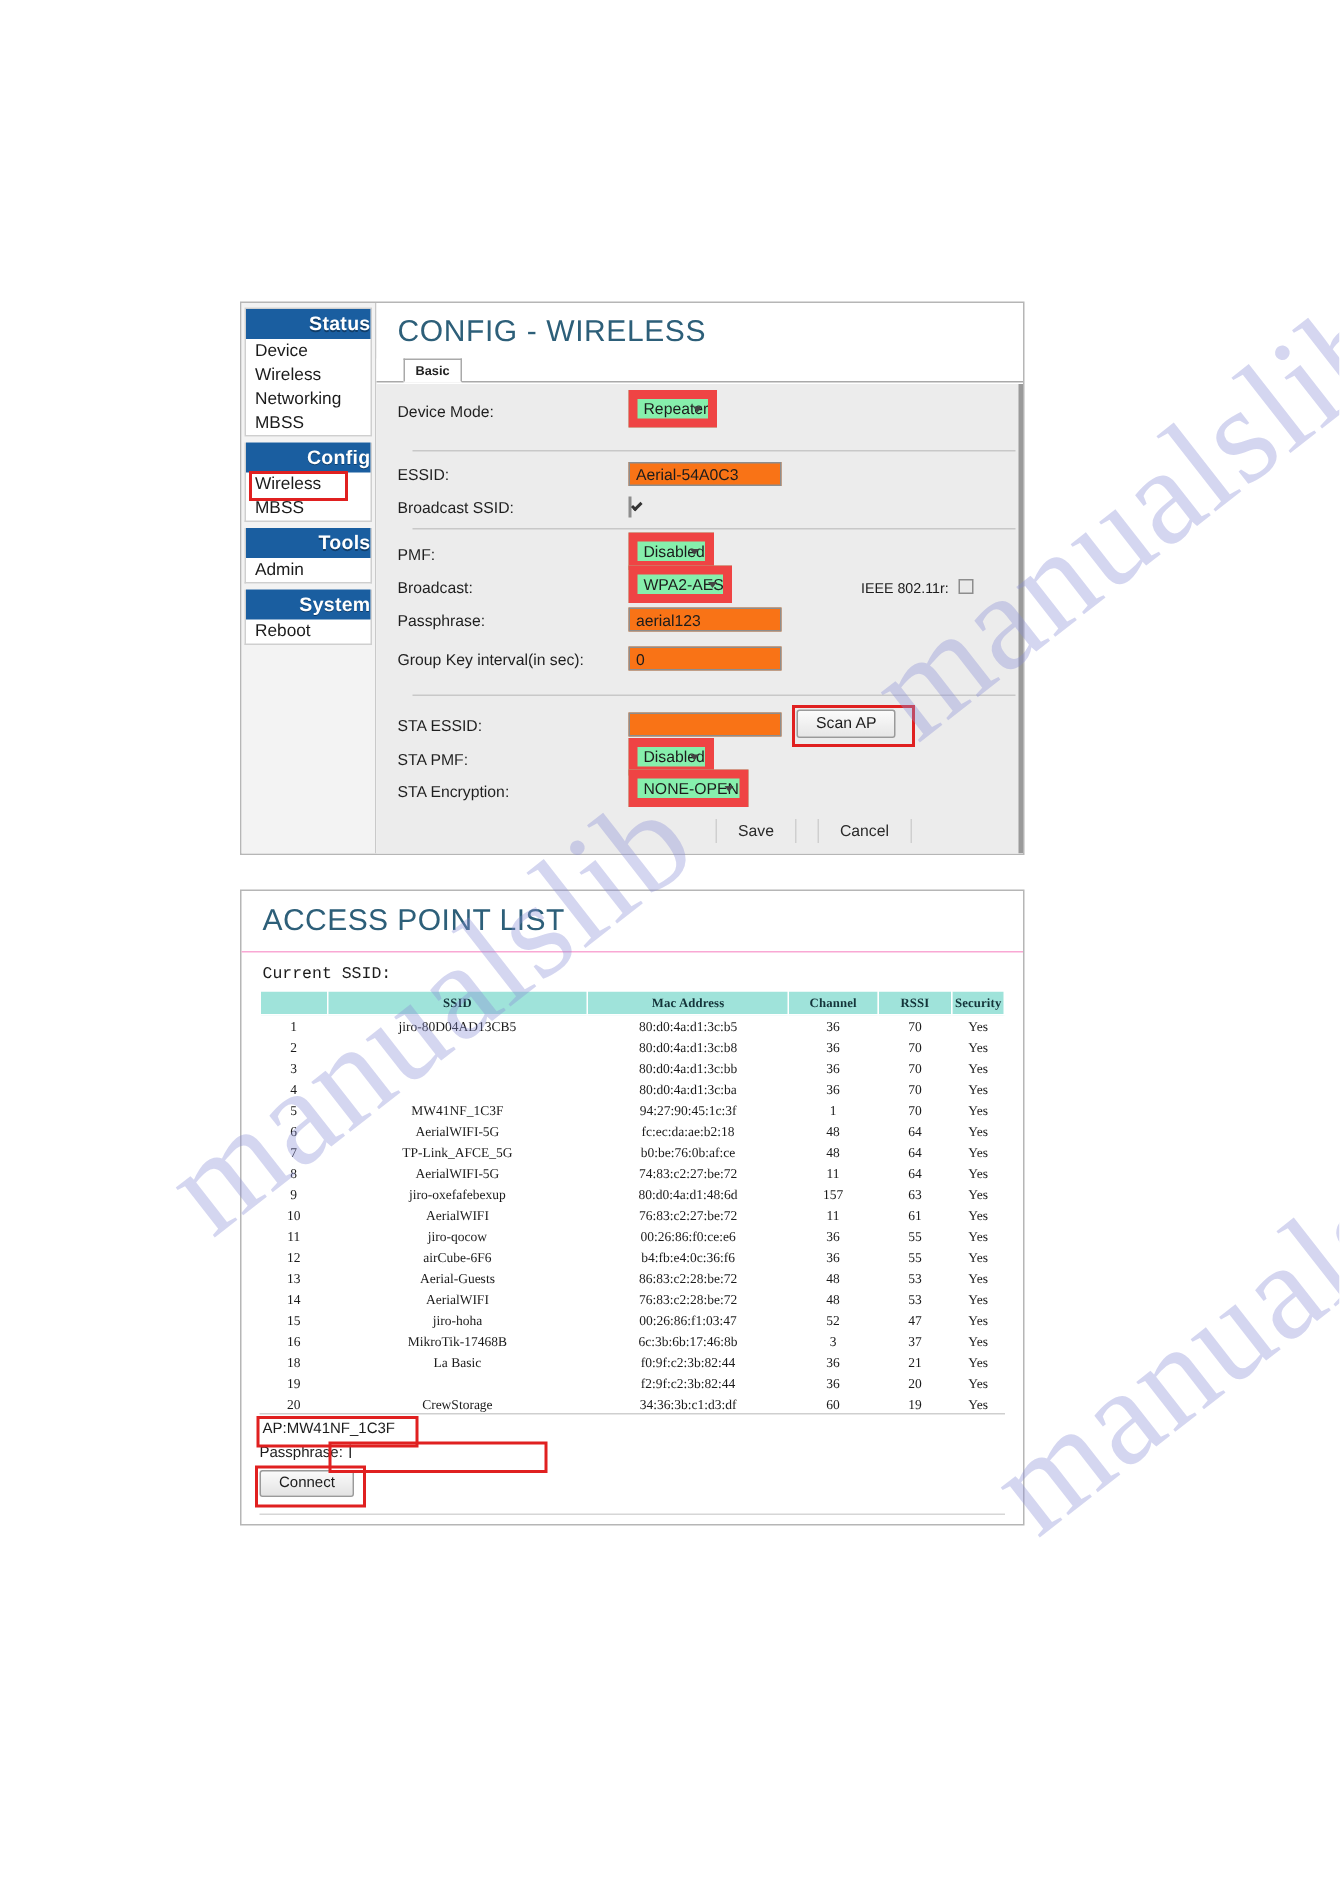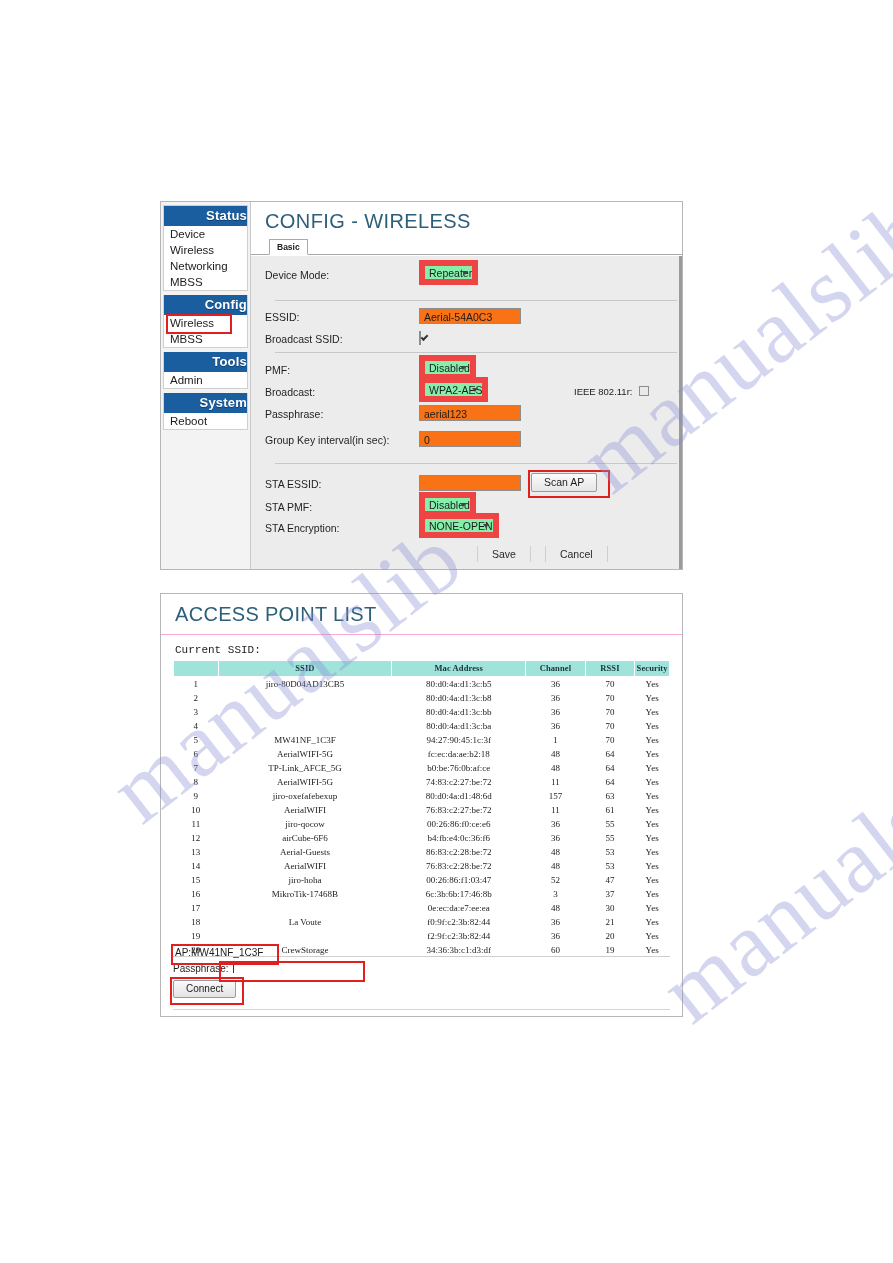--- a/index.html
+++ b/index.html
@@ -479,30 +479,22 @@
           </tr>
           <tr>
             <td class="c-idx">16</td>
             <td class="c-ssid">MikroTik-17468B</td>
             <td class="c-mac">6c:3b:6b:17:46:8b</td>
             <td class="c-ch">3</td>
             <td class="c-rssi">37</td>
             <td class="c-sec">Yes</td>
           </tr>
           <tr>
-            <td class="c-idx">17</td>
-            <td class="c-ssid"></td>
-            <td class="c-mac">0e:ec:da:e7:ee:ea</td>
-            <td class="c-ch">48</td>
-            <td class="c-rssi">30</td>
-            <td class="c-sec">Yes</td>
-          </tr>
-          <tr>
             <td class="c-idx">18</td>
-            <td class="c-ssid">La Voute</td>
+            <td class="c-ssid">La Basic</td>
             <td class="c-mac">f0:9f:c2:3b:82:44</td>
             <td class="c-ch">36</td>
             <td class="c-rssi">21</td>
             <td class="c-sec">Yes</td>
           </tr>
           <tr>
             <td class="c-idx">19</td>
             <td class="c-ssid"></td>
             <td class="c-mac">f2:9f:c2:3b:82:44</td>
             <td class="c-ch">36</td>

